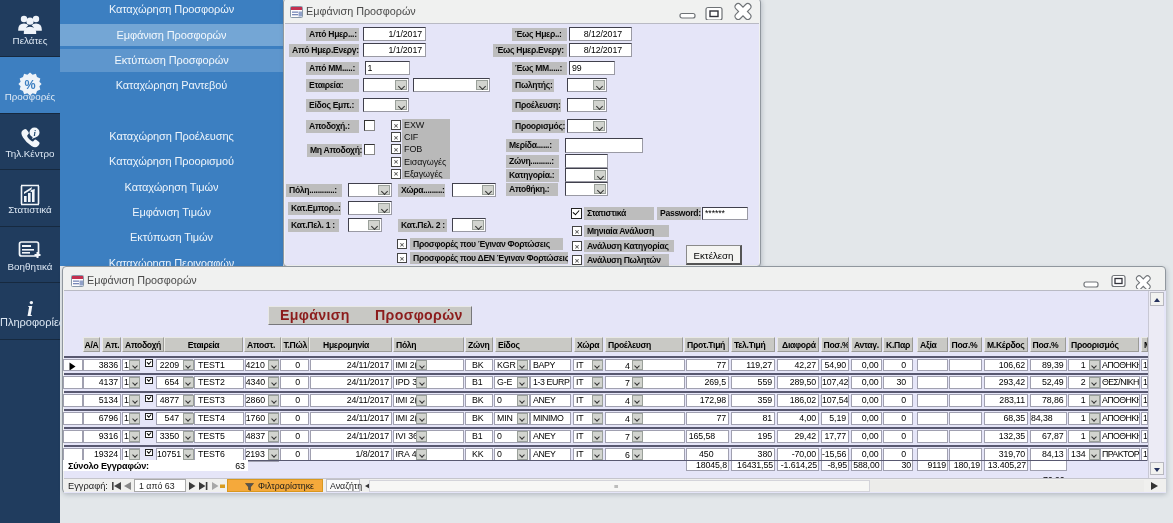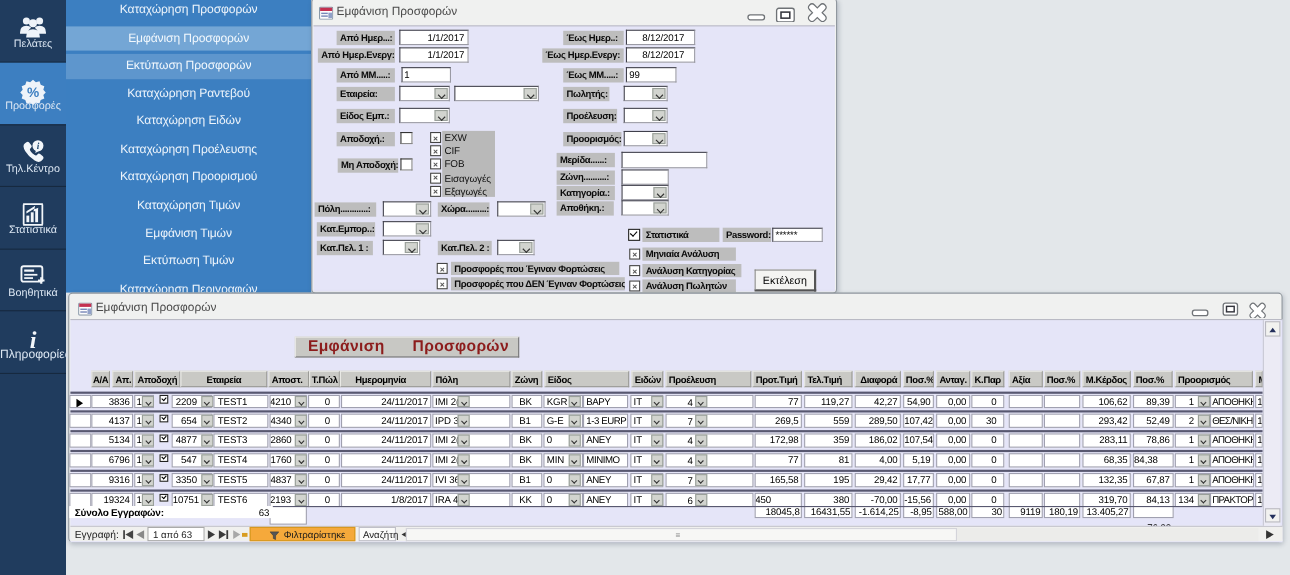--- a/index.html
+++ b/index.html
@@ -107,21 +107,20 @@
         </svg></div>
       <div class="sb-label" style="font-size:11px">Πληροφορίες</div>
     </div>
 <div class="sb-sep" style="top:338.5px"></div>
 </div>
 <div id="menu" class="abs">
 <div class="mi " style="top:-3.0px">Καταχώρηση Προσφορών</div>
 <div class="mi hl1" style="top:22.4px">Εμφάνιση Προσφορών</div>
 <div class="mi hl2" style="top:47.7px">Εκτύπωση Προσφορών</div>
 <div class="mi " style="top:73.1px">Καταχώρηση Ραντεβού</div>
-<div class="mi " style="top:98.4px">Καταχώρηση Ειδών</div>
 <div class="mi " style="top:123.8px">Καταχώρηση Προέλευσης</div>
 <div class="mi " style="top:149.1px">Καταχώρηση Προορισμού</div>
 <div class="mi " style="top:174.5px">Καταχώρηση Τιμών</div>
 <div class="mi " style="top:199.8px">Εμφάνιση Τιμών</div>
 <div class="mi " style="top:225.2px">Εκτύπωση Τιμών</div>
 <div class="mi " style="top:250.5px">Καταχώρηση Περιγραφών</div>
 </div>
 <div class="win" style="left:283px; top:-2px; width:478px; height:269px;">
 <div class="tbar">
 <svg class="abs" style="left:6px; top:7px" width="13" height="12" viewBox="0 0 13 12">
@@ -261,21 +260,21 @@
       <div class="ghd" style="left:19px; top:45.5px; width:17px; height:15.5px; text-align:center;padding-left:0; line-height:15px">Α/Α</div>
       <div class="ghd" style="left:38px; top:45.5px; width:19px; height:15.5px; text-align:left; padding-left:2px; line-height:15px">Απ.</div>
       <div class="ghd" style="left:58px; top:45.5px; width:42px; height:15.5px; text-align:left; padding-left:2px; line-height:15px">Αποδοχή</div>
       <div class="ghd" style="left:100px; top:45.5px; width:79px; height:15.5px; text-align:center;padding-left:0; line-height:15px">Εταιρεία</div>
       <div class="ghd" style="left:180px; top:45.5px; width:37px; height:15.5px; text-align:left; padding-left:2px; line-height:15px">Αποστ.</div>
       <div class="ghd" style="left:217px; top:45.5px; width:28px; height:15.5px; padding-left:1.5px; line-height:15px">Τ.Πώλ</div>
       <div class="ghd" style="left:245px; top:45.5px; width:83px; height:15.5px; padding-left:13px; line-height:15px">Ημερομηνία</div>
       <div class="ghd" style="left:329px; top:45.5px; width:71px; height:15.5px; text-align:left; padding-left:2px; line-height:15px">Πόλη</div>
       <div class="ghd" style="left:401px; top:45.5px; width:28px; height:15.5px; text-align:left; padding-left:2px; line-height:15px">Ζώνη</div>
       <div class="ghd" style="left:431px; top:45.5px; width:77px; height:15.5px; text-align:left; padding-left:2px; line-height:15px">Είδος</div>
-      <div class="ghd" style="left:510px; top:45.5px; width:29px; height:15.5px; text-align:left; padding-left:2px; line-height:15px">Ειδών</div>
+      <div class="ghd" style="left:510px; top:45.5px; width:29px; height:15.5px; text-align:left; padding-left:2px; line-height:15px">Χώρα</div>
       <div class="ghd" style="left:541px; top:45.5px; width:78px; height:15.5px; text-align:left; padding-left:2px; line-height:15px">Προέλευση</div>
       <div class="ghd" style="left:620px; top:45.5px; width:45px; height:15.5px; text-align:left; padding-left:2px; line-height:15px">Προτ.Τιμή</div>
       <div class="ghd" style="left:667px; top:45.5px; width:44px; height:15.5px; text-align:left; padding-left:2px; line-height:15px">Τελ.Τιμή</div>
       <div class="ghd" style="left:713px; top:45.5px; width:42px; height:15.5px; padding-left:4px; line-height:15px">Διαφορά</div>
       <div class="ghd" style="left:757px; top:45.5px; width:28px; height:15.5px; padding-left:1.5px; line-height:15px">Ποσ.%</div>
       <div class="ghd" style="left:787px; top:45.5px; width:31px; height:15.5px; text-align:left; padding-left:2px; line-height:15px">Ανταγ.</div>
       <div class="ghd" style="left:819px; top:45.5px; width:30px; height:15.5px; text-align:left; padding-left:2px; line-height:15px">Κ.Παρ</div>
       <div class="ghd" style="left:853px; top:45.5px; width:31px; height:15.5px; text-align:left; padding-left:2px; line-height:15px">Αξία</div>
       <div class="ghd" style="left:885px; top:45.5px; width:33px; height:15.5px; padding-left:1.5px; line-height:15px">Ποσ.%</div>
       <div class="ghd" style="left:920px; top:45.5px; width:44px; height:15.5px; text-align:left; padding-left:2px; line-height:15px">Μ.Κέρδος</div>
@@ -531,21 +530,21 @@
       <div class="cell" style="left:466px; top:139.3px; width:41px; height:12.5px; padding-left:2px; background:#fff; letter-spacing:-0.4px">ANEY</div>
       <div class="cell" style="left:509px; top:139.3px; width:30px; height:12.5px; padding-left:2px; background:#fff; ">IT</div>
       <div class="abs" style="left:527.5px; top:140.3px; width:11px; height:10.5px; background:#d2d4cf; border:1px solid #9aa09a">
         <div style="position:absolute; left:2.5px; top:3px; width:4px; height:4px; border-right:1.4px solid #333; border-bottom:1.4px solid #333; transform:rotate(45deg)"></div>
       </div>
       <div class="cell" style="left:541px; top:139.3px; width:80px; height:12.5px; padding-left:0px; background:#fff; "></div>
       <div class="abs" style="left:541px; top:139.3px; width:25px; height:12.5px; font-size:8.8px; line-height:14.5px; text-align:right">7</div>
       <div class="abs" style="left:567.5px; top:140.3px; width:11px; height:10.5px; background:#d2d4cf; border:1px solid #9aa09a">
         <div style="position:absolute; left:2.5px; top:3px; width:4px; height:4px; border-right:1.4px solid #333; border-bottom:1.4px solid #333; transform:rotate(45deg)"></div>
       </div>
-      <div class="cell" style="left:621.5px; top:139.3px; width:43.5px; height:12.5px; text-align:right;padding-right:2px; background:#fff; ">165,58</div>
+      <div class="cell" style="left:621.5px; top:139.3px; width:43.5px; height:12.5px; text-align:right;padding-right:13px; background:#fff; ">165,58</div>
       <div class="cell" style="left:667px; top:139.3px; width:44px; height:12.5px; text-align:right;padding-right:2px; background:#fff; ">195</div>
       <div class="cell" style="left:713px; top:139.3px; width:42px; height:12.5px; text-align:right;padding-right:2px; background:#fff; ">29,42</div>
       <div class="cell" style="left:757px; top:139.3px; width:28px; height:12.5px; text-align:right;padding-right:2px; background:#fff; ">17,77</div>
       <div class="cell" style="left:787px; top:139.3px; width:30.5px; height:12.5px; text-align:right;padding-right:2px; background:#fff; ">0,00</div>
       <div class="cell" style="left:819px; top:139.3px; width:30px; height:12.5px; text-align:right;padding-right:6px; background:#fff; ">0</div>
       <div class="cell" style="left:853px; top:139.3px; width:31px; height:12.5px; padding-left:2px; background:#fff; "></div>
       <div class="cell" style="left:885px; top:139.3px; width:33px; height:12.5px; padding-left:2px; background:#fff; "></div>
       <div class="cell" style="left:920px; top:139.3px; width:44px; height:12.5px; text-align:right;padding-right:2px; background:#fff; ">132,35</div>
       <div class="cell" style="left:966px; top:139.3px; width:36.5px; height:12.5px; text-align:right;padding-right:2px; background:#fff; ">67,87</div>
       <div class="cell" style="left:1004px; top:139.3px; width:31.5px; height:12.5px; text-align:right;padding-right:13px; background:#fff; ">1</div>
@@ -560,21 +559,21 @@
       <div class="cell" style="left:57.5px; top:157.2px; width:18.5px; height:12.5px; padding-left:1.5px; background:#fff; ">1</div>
       <div class="abs" style="left:65px; top:158.2px; width:11px; height:10.5px; background:#d2d4cf; border:1px solid #9aa09a">
         <div style="position:absolute; left:2.5px; top:3px; width:4px; height:4px; border-right:1.4px solid #333; border-bottom:1.4px solid #333; transform:rotate(45deg)"></div>
       </div>
       <div class="cbc" style="left:81px; top:157.7px; width:7.5px; height:7.5px"></div>
       <div class="cell" style="left:92px; top:157.2px; width:37px; height:12.5px; text-align:right;padding-right:13px; background:#fff; ">10751</div>
       <div class="abs" style="left:118.5px; top:158.2px; width:11px; height:10.5px; background:#d2d4cf; border:1px solid #9aa09a">
         <div style="position:absolute; left:2.5px; top:3px; width:4px; height:4px; border-right:1.4px solid #333; border-bottom:1.4px solid #333; transform:rotate(45deg)"></div>
       </div>
       <div class="cell" style="left:130px; top:157.2px; width:49.5px; height:12.5px; padding-left:3px; background:#fff; ">TEST6</div>
-      <div class="cell" style="left:180.5px; top:157.2px; width:34.5px; height:29px; text-align:right;padding-right:30px; background:#fff; ">2193</div>
+      <div class="cell" style="left:180.5px; top:157.2px; width:34.5px; height:14px; text-align:right;padding-right:30px; background:#fff; ">2193</div>
       <div class="abs" style="left:204px; top:158.2px; width:11px; height:10.5px; background:#d2d4cf; border:1px solid #9aa09a">
         <div style="position:absolute; left:2.5px; top:3px; width:4px; height:4px; border-right:1.4px solid #333; border-bottom:1.4px solid #333; transform:rotate(45deg)"></div>
       </div>
       <div class="cell" style="left:215.5px; top:157.2px; width:29.5px; height:12.5px; text-align:right;padding-right:8px; background:#fff; ">0</div>
       <div class="cell" style="left:245.5px; top:157.2px; width:82.5px; height:12.5px; text-align:right;padding-right:2px; background:#fff; ">1/8/2017</div>
       <div class="cell" style="left:329px; top:157.2px; width:71px; height:12.5px; padding-left:1.5px; background:#fff; ">IRA 4</div>
       <div class="abs" style="left:352px; top:158.2px; width:11px; height:10.5px; background:#d2d4cf; border:1px solid #9aa09a">
         <div style="position:absolute; left:2.5px; top:3px; width:4px; height:4px; border-right:1.4px solid #333; border-bottom:1.4px solid #333; transform:rotate(45deg)"></div>
       </div>
       <div class="cell" style="left:401px; top:157.2px; width:27.5px; height:12.5px; padding-left:6px; background:#fff; ">KK</div>
@@ -585,21 +584,21 @@
       <div class="cell" style="left:466px; top:157.2px; width:41px; height:12.5px; padding-left:2px; background:#fff; letter-spacing:-0.4px">ANEY</div>
       <div class="cell" style="left:509px; top:157.2px; width:30px; height:12.5px; padding-left:2px; background:#fff; ">IT</div>
       <div class="abs" style="left:527.5px; top:158.2px; width:11px; height:10.5px; background:#d2d4cf; border:1px solid #9aa09a">
         <div style="position:absolute; left:2.5px; top:3px; width:4px; height:4px; border-right:1.4px solid #333; border-bottom:1.4px solid #333; transform:rotate(45deg)"></div>
       </div>
       <div class="cell" style="left:541px; top:157.2px; width:80px; height:12.5px; padding-left:0px; background:#fff; "></div>
       <div class="abs" style="left:541px; top:157.2px; width:25px; height:12.5px; font-size:8.8px; line-height:14.5px; text-align:right">6</div>
       <div class="abs" style="left:567.5px; top:158.2px; width:11px; height:10.5px; background:#d2d4cf; border:1px solid #9aa09a">
         <div style="position:absolute; left:2.5px; top:3px; width:4px; height:4px; border-right:1.4px solid #333; border-bottom:1.4px solid #333; transform:rotate(45deg)"></div>
       </div>
-      <div class="cell" style="left:621.5px; top:157.2px; width:43.5px; height:22.5px; text-align:left;padding-right:2px; background:#fff; ">450</div>
+      <div class="cell" style="left:621.5px; top:157.2px; width:43.5px; height:22.5px; text-align:center;padding-right:2px; background:#fff; ">450</div>
       <div class="cell" style="left:667px; top:157.2px; width:44px; height:22.5px; text-align:right;padding-right:2px; background:#fff; ">380</div>
       <div class="cell" style="left:713px; top:157.2px; width:42px; height:22.5px; text-align:right;padding-right:2px; background:#fff; ">-70,00</div>
       <div class="cell" style="left:757px; top:157.2px; width:28px; height:22.5px; text-align:right;padding-right:2px; background:#fff; ">-15,56</div>
       <div class="cell" style="left:787px; top:157.2px; width:30.5px; height:22.5px; text-align:right;padding-right:2px; background:#fff; ">0,00</div>
       <div class="cell" style="left:819px; top:157.2px; width:30px; height:22.5px; text-align:right;padding-right:6px; background:#fff; ">0</div>
       <div class="cell" style="left:853px; top:157.2px; width:31px; height:22.5px; padding-left:2px; background:#fff; "></div>
       <div class="cell" style="left:885px; top:157.2px; width:33px; height:22.5px; padding-left:2px; background:#fff; "></div>
       <div class="cell" style="left:920px; top:157.2px; width:44px; height:22.5px; text-align:right;padding-right:2px; background:#fff; ">319,70</div>
       <div class="cell" style="left:966px; top:157.2px; width:36.5px; height:22.5px; text-align:right;padding-right:2px; background:#fff; ">84,13</div>
       <div class="cell" style="left:1004px; top:157.2px; width:31.5px; height:12.5px; text-align:right;padding-right:13px; background:#fff; ">134</div>

